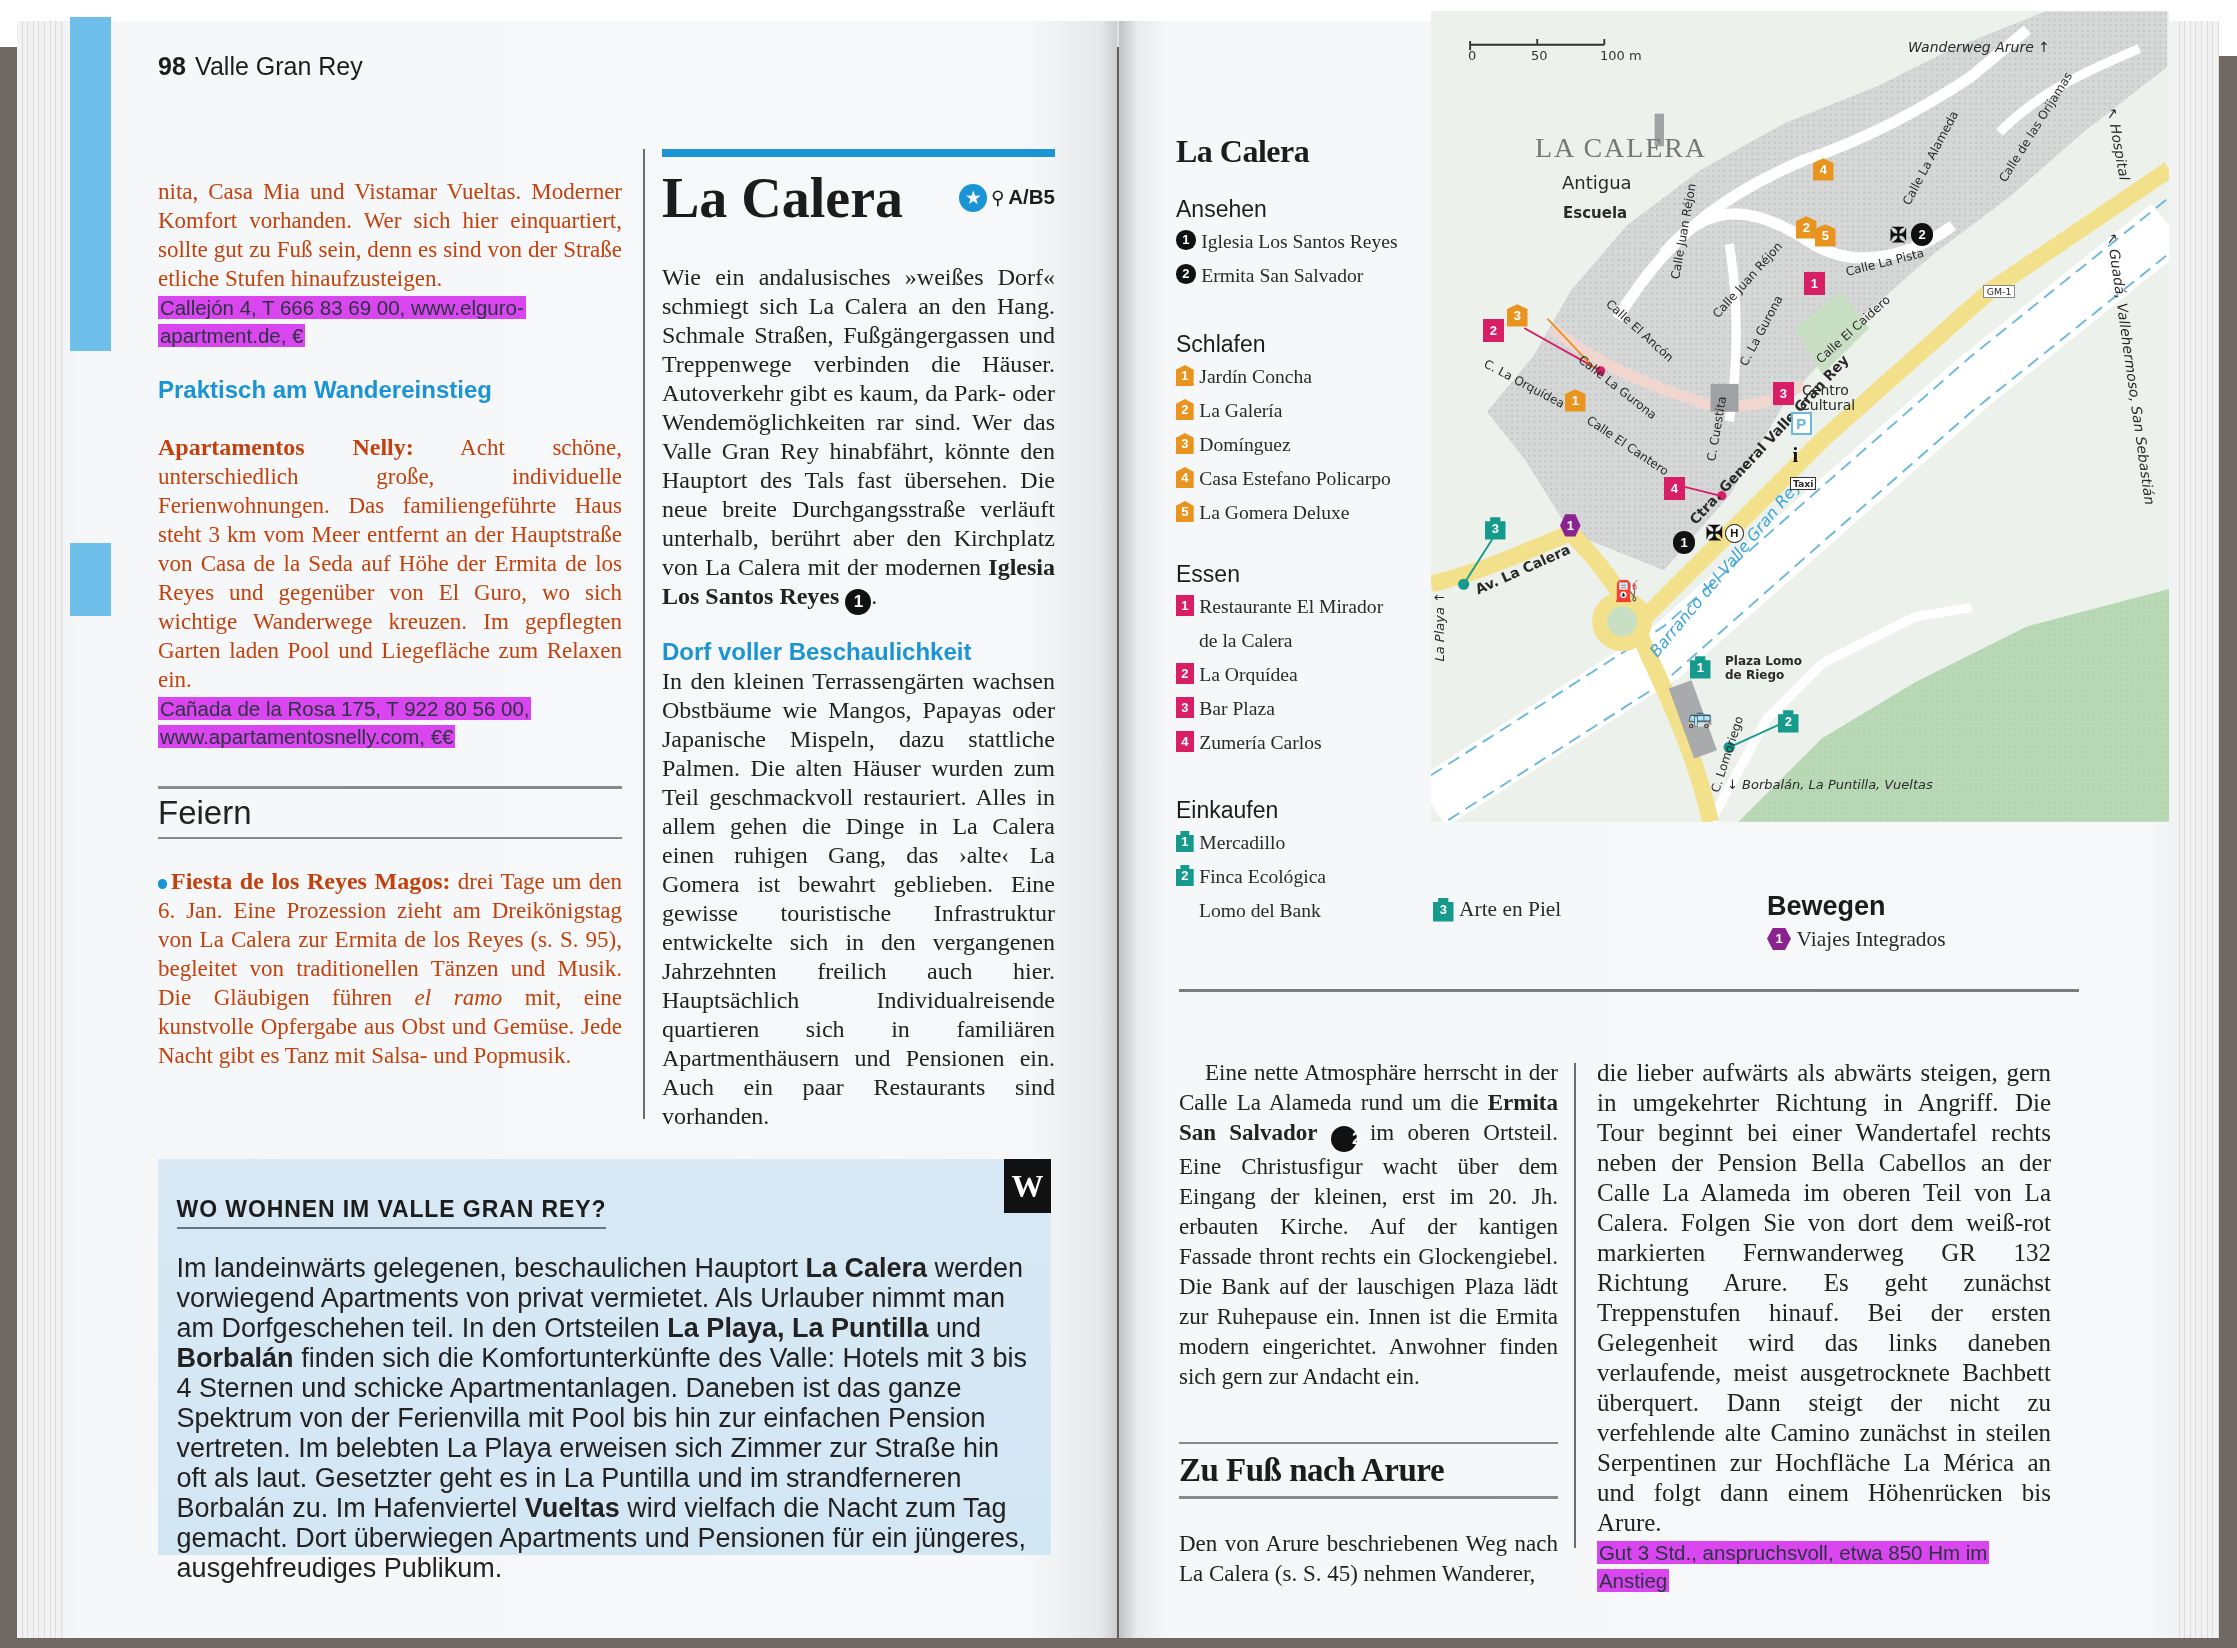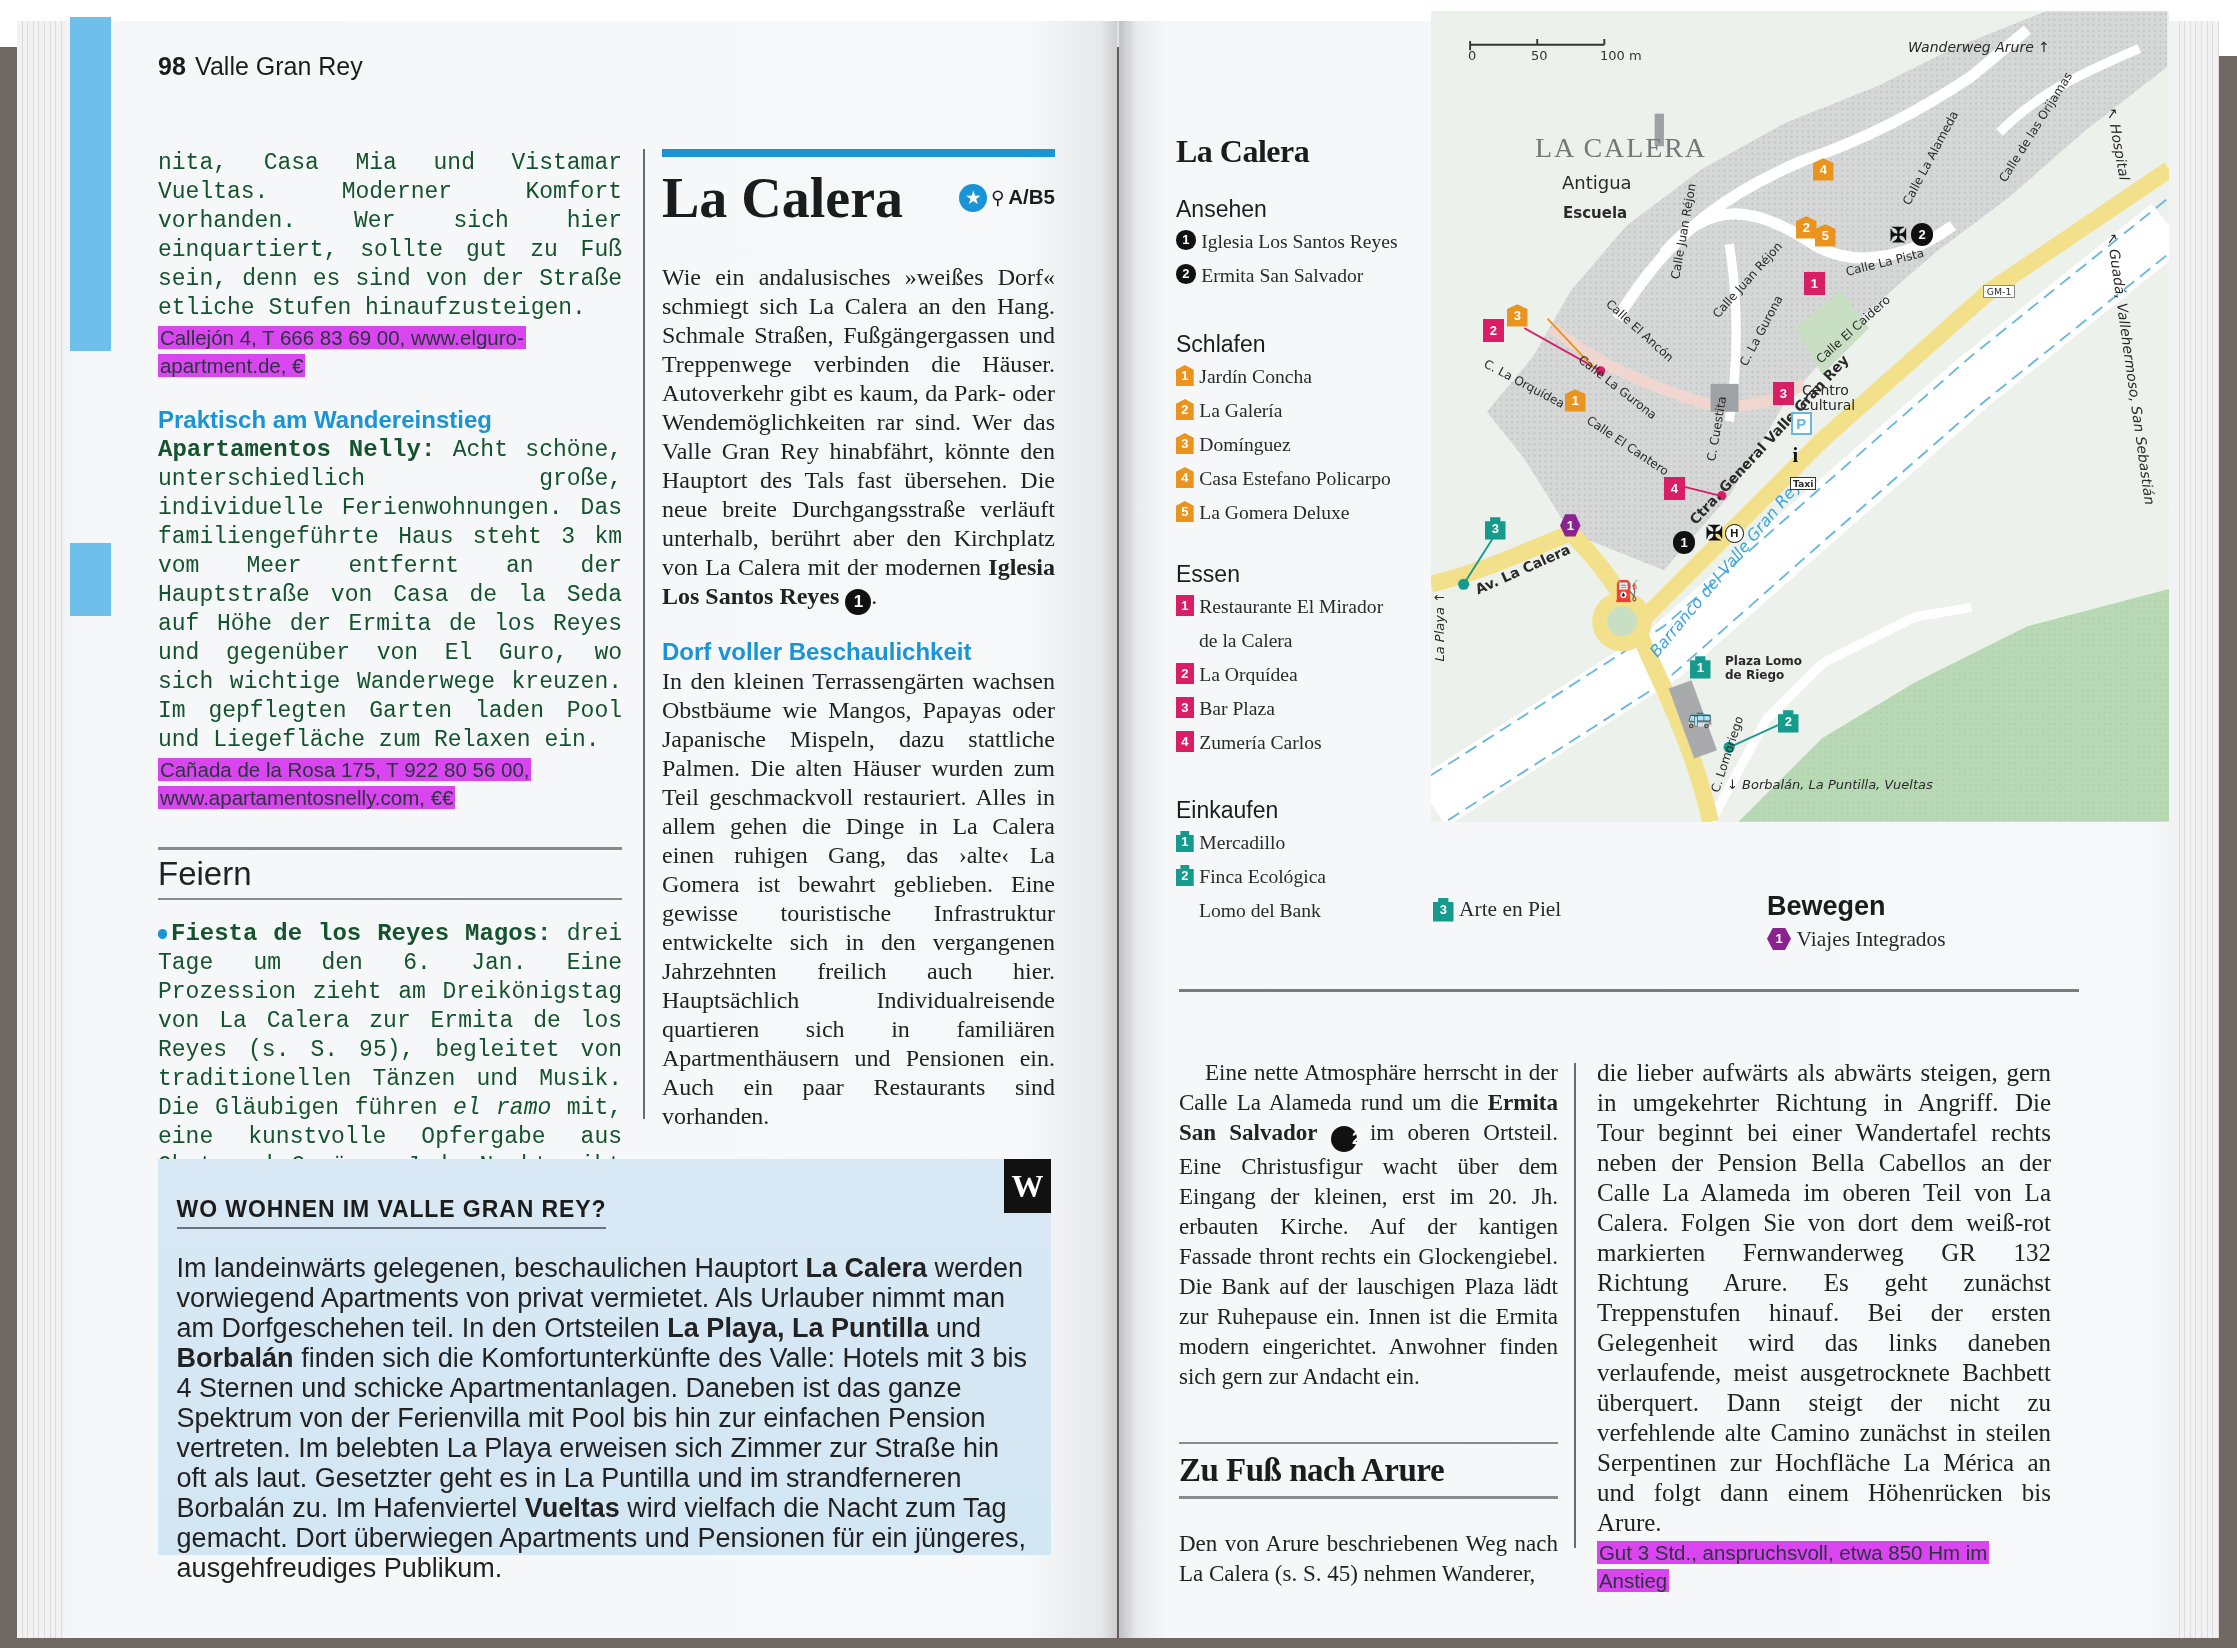--- a/index.html
+++ b/index.html
@@ -20,21 +20,21 @@
   .spine-shadow { position: absolute; left: 1100px; top: 20.5px; width: 37px; height: 1617px;
     background: linear-gradient(90deg, rgba(0,0,0,0) 0, rgba(0,0,0,0.10) 45%, rgba(0,0,0,0.14) 55%, rgba(0,0,0,0) 100%); }
 
   .tab { position: absolute; background: #6ec0ea; }
   .tab-1 { left: 70px; top: 17px; width: 41px; height: 334px; }
   .tab-2 { left: 70px; top: 543px; width: 41px; height: 73px; }
 
   .running-head { position: absolute; left: 158px; top: 52px; font-size: 25px; }
   .running-head .num { font-weight: bold; margin-right: 9.3px; }
 
-  .sans-text { font-family: Liberation Mono, monospace; font-size: 23px; line-height: 29px; text-align: justify; color: #14532d; }
+  .sans-text { font-family: Liberation Serif, serif; font-size: 23px; line-height: 29px; text-align: justify; color: #c2410c; margin-top: 28px; }
   .serif-text { font-family: "Liberation Serif", serif; font-size: 24px; line-height: 29px; text-align: justify; color: #222; }
   .info-line { background: #d946ef; color: #2b3440; font-size: 20.5px; line-height: 26px; display: inline; box-decoration-break: clone; -webkit-box-decoration-break: clone; padding: 0 1.9px; }
 
   .col-l1 { position: absolute; left: 158px; top: 149px; width: 464px; }
   .col-l2 { position: absolute; left: 662px; top: 149px; width: 393px; }
   .col-divider { position: absolute; left: 643px; top: 149px; width: 1.9px; height: 970px; background: #6c6c6c; }
 
   .sub-blue { color: #1a94d4; font-weight: bold; font-size: 24px; line-height: 30px; }
   .bold { font-weight: bold; }
 

